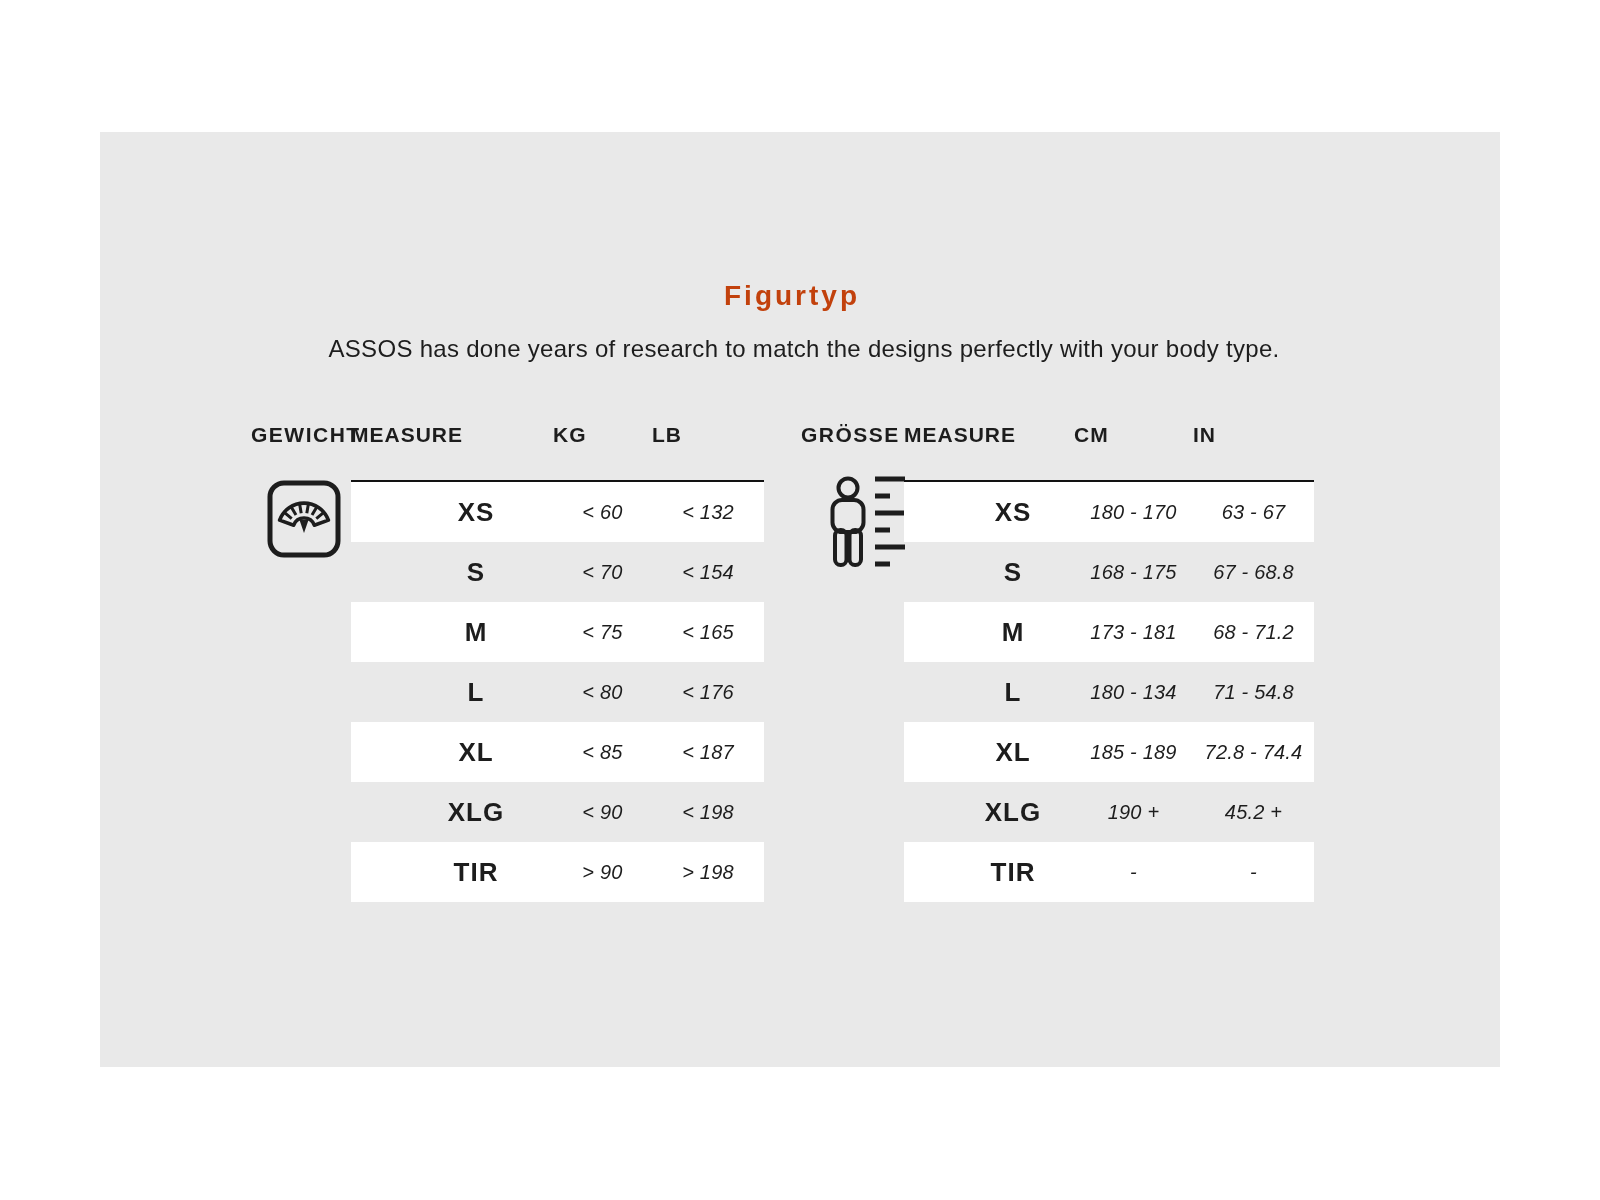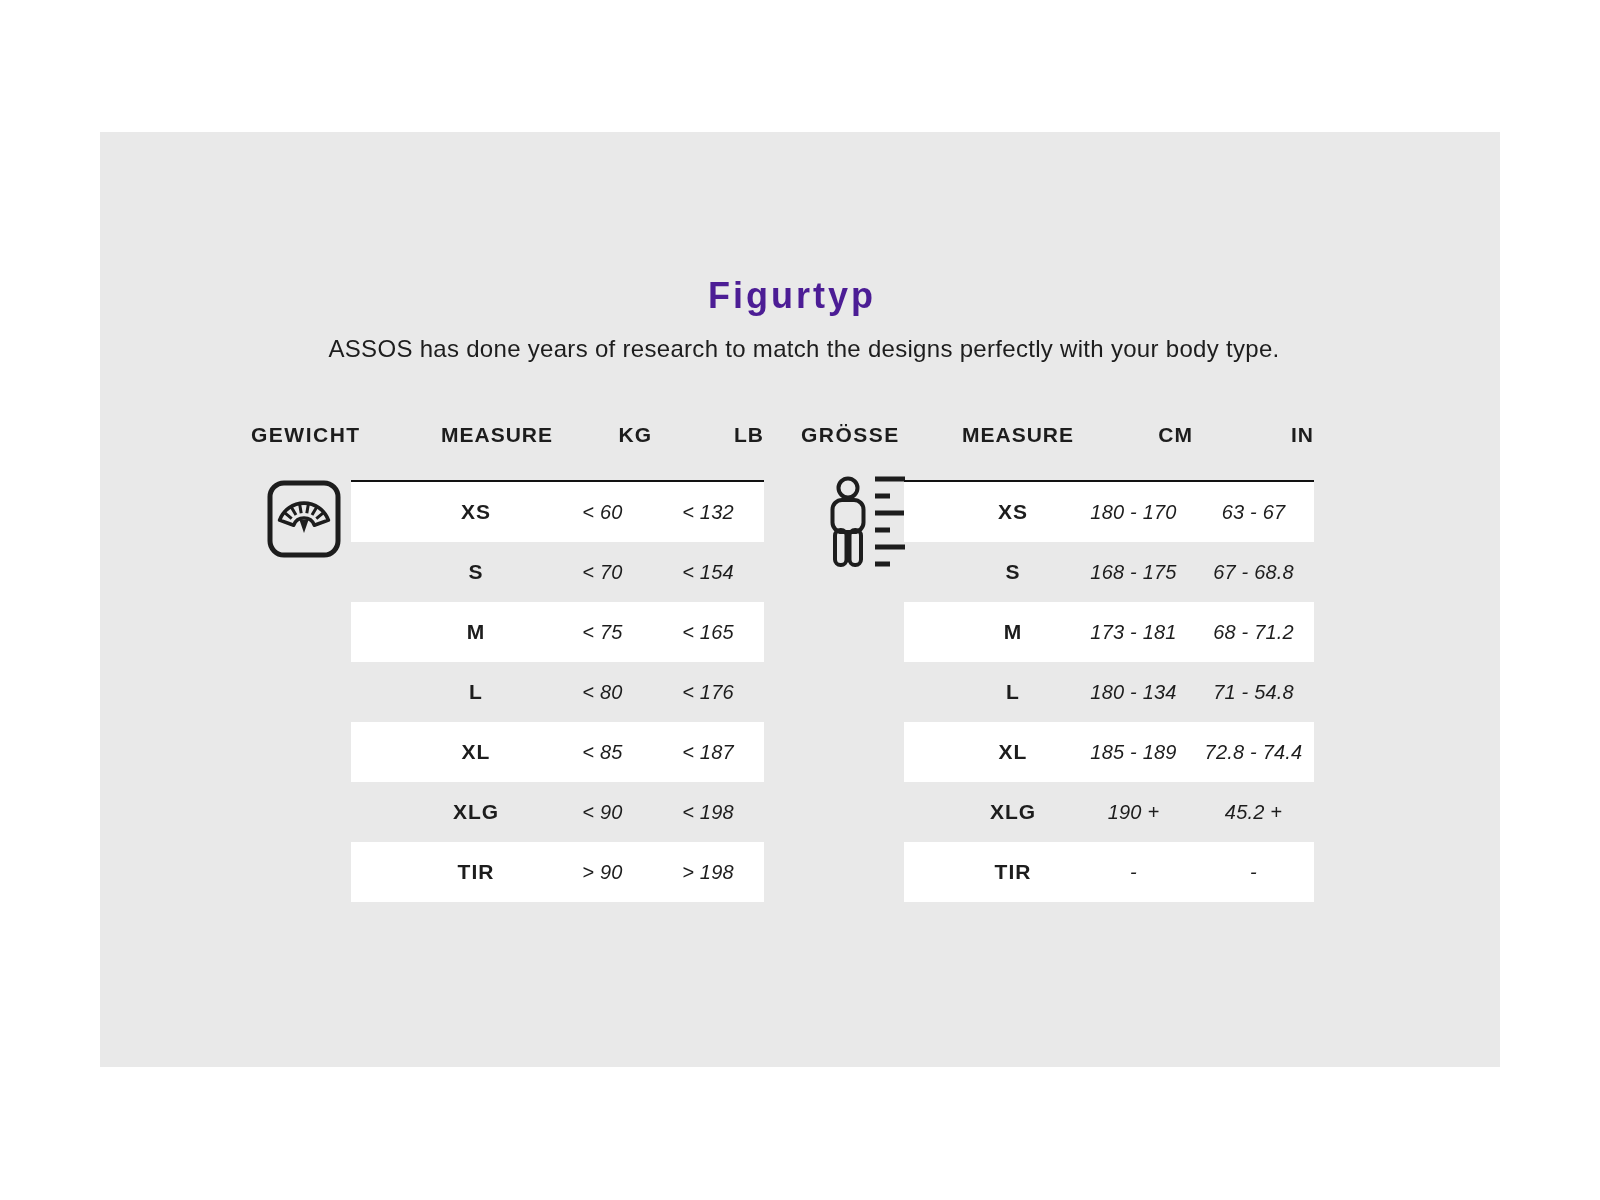--- a/index.html
+++ b/index.html
@@ -13,25 +13,25 @@
   }
   .panel {
     position: absolute;
     left: 100px; top: 132px;
     width: 1400px; height: 935px;
     background: #e9e9e9;
   }
   .page-title {
     margin: 146px 16px 0 0;
     text-align: center;
-    font-size: 36px;
+    font-size: 28px;
     font-weight: 700;
     letter-spacing: 3px;
     line-height: 36px;
-    color: #4c1d95;
+    color: #c2410c;
   }
   .page-subtitle {
     margin: 18px 0 0 8px;
     text-align: center;
     font-size: 24px;
     font-weight: 400;
     letter-spacing: 0.3px;
     line-height: 34px;
     color: #1d1d1d;
   }
@@ -50,21 +50,21 @@
   }
   .section.weight .sec-head { grid-template-columns: 100px 202px 99px 112px; }
   .section.height .sec-head { grid-template-columns: 103px 170px 119px 121px; }
   .group-label {
     font-size: 21px;
     font-weight: 700;
     letter-spacing: 1.5px;
     white-space: nowrap;
   }
   .col-h {
-    text-align: right;
+    text-align: left;
     font-size: 21px;
     font-weight: 700;
     letter-spacing: 1px;
   }
   .sec-body { display: grid; }
   .section.weight .sec-body { grid-template-columns: 100px 413px; }
   .section.height .sec-body { grid-template-columns: 103px 410px; }
   .icon-cell { padding-top: 0; }
   .section.weight .icon-cell svg { margin: 0 0 0 16px; display: block; }
   .section.height .icon-cell svg { margin: -7px 0 0 26px; display: block; }
@@ -72,21 +72,21 @@
   .row {
     height: 60px;
     display: grid;
     align-items: center;
     text-align: center;
   }
   .section.weight .row { grid-template-columns: 202px 99px 112px; }
   .section.height .row { grid-template-columns: 170px 119px 121px; }
   .row:nth-child(odd) { background: #ffffff; }
   .size-cell {
-    font-size: 21px;
+    font-size: 26px;
     font-weight: 700;
     letter-spacing: 1px;
     padding-left: 48px;
   }
   .val-cell {
     font-size: 20px;
     font-weight: 400;
     letter-spacing: 0.2px;
     font-style: italic;
   }

